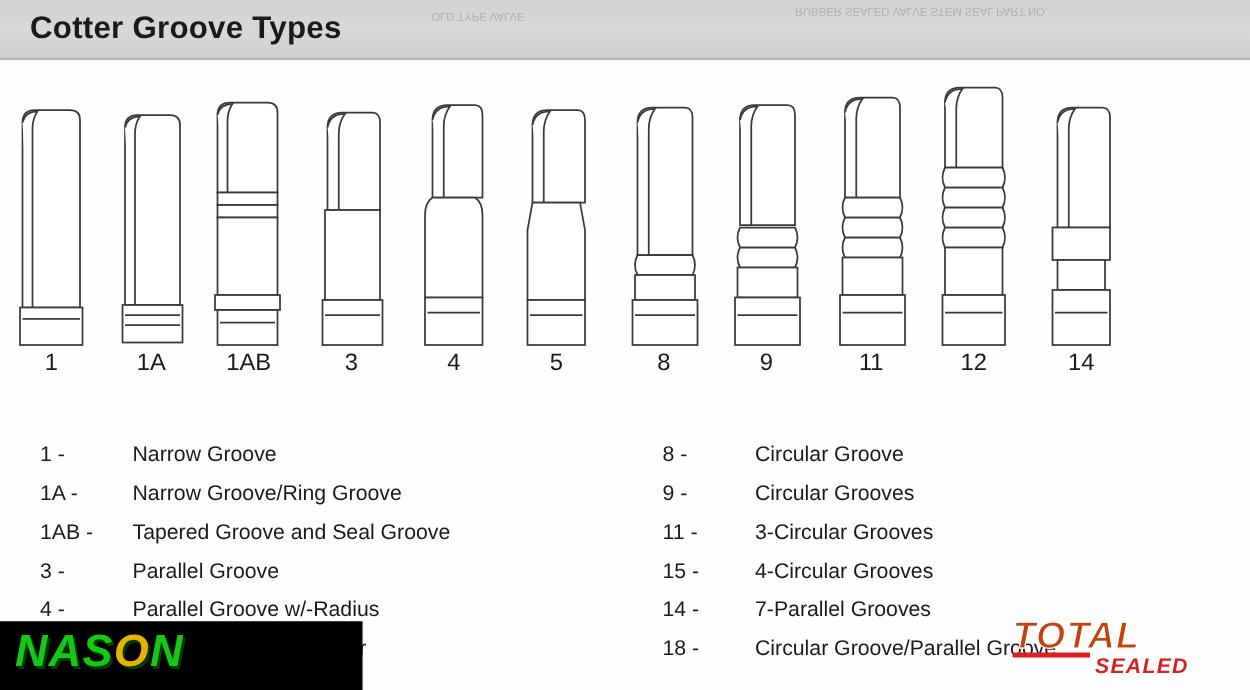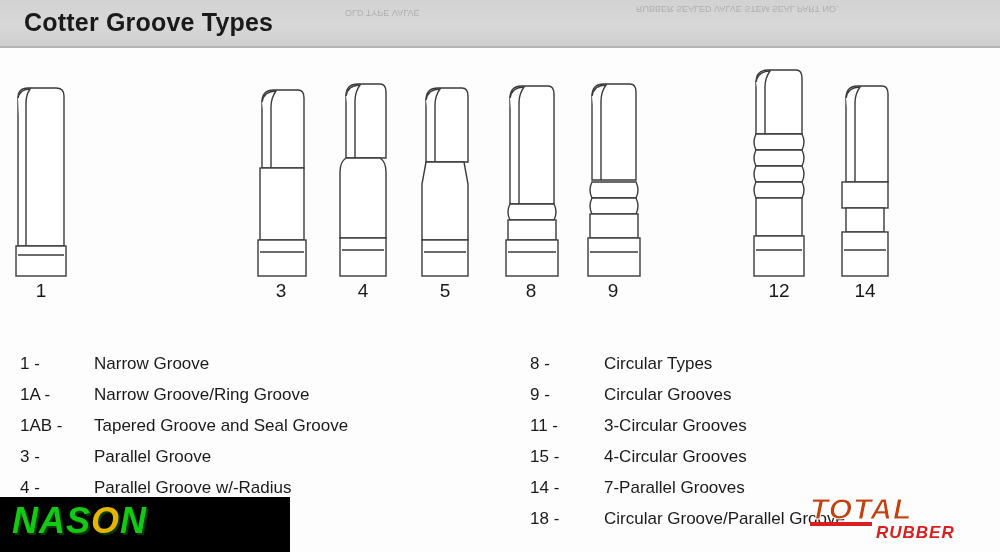--- a/index.html
+++ b/index.html
@@ -79,21 +79,21 @@
   }
 
   
   .legend {
     position: absolute;
     top: 348px;
     width: 1000px;
     height: 200px;
   }
   .legend-col { position: absolute; top: 0; }
-  .legend-col.left  { left: 20px;  width: 490px; }
+  .legend-col.left  { left: 32px;  width: 490px; }
   .legend-col.right { left: 530px; width: 460px; }
 
   .legend-row {
     position: relative;
     height: 31px;
     line-height: 31px;
     white-space: nowrap;
   }
   .legend-key {
     display: inline-block;
@@ -190,21 +190,48 @@
         <g fill="#ffffff" stroke="#3a3a3a" stroke-width="1.4">
           <path d="M14 46 q0 -10 10 -10 h28 q8 0 8 8 v150 h-46 z"></path>
           <path d="M14 46 q2 -9 12 -9 q-4 6 -4 14 v143"></path>
           <rect x="12" y="194" width="50" height="30"></rect>
           <line x1="14" y1="203" x2="60" y2="203"></line>
         </g>
       </svg>
       <div class="valve-label">1</div>
     </div>
 
-
+    <div class="valve" style="left:84px">
+      <svg width="74" height="230" viewBox="0 0 74 230">
+        <g fill="#ffffff" stroke="#3a3a3a" stroke-width="1.4">
+          <path d="M16 50 q0 -10 10 -10 h26 q8 0 8 8 v144 h-44 z"></path>
+          <path d="M16 50 q2 -9 12 -9 q-4 6 -4 14 v137"></path>
+          <rect x="14" y="192" width="48" height="30"></rect>
+          <line x1="16" y1="200" x2="60" y2="200"></line>
+          <line x1="16" y1="208" x2="60" y2="208"></line>
+        </g>
+      </svg>
+      <div class="valve-label">1A</div>
+    </div>
+
+    <div class="valve" style="left:162px">
+      <svg width="74" height="230" viewBox="0 0 74 230">
+        <g fill="#ffffff" stroke="#3a3a3a" stroke-width="1.4">
+          <path d="M12 40 q0 -10 10 -10 h30 q8 0 8 8 v64 h-48 z"></path>
+          <path d="M12 40 q2 -9 12 -9 q-4 6 -4 14 v57"></path>
+          <rect x="12" y="102" width="48" height="10"></rect>
+          <rect x="12" y="112" width="48" height="10"></rect>
+          <rect x="12" y="122" width="48" height="62"></rect>
+          <rect x="10" y="184" width="52" height="12"></rect>
+          <rect x="12" y="196" width="48" height="28"></rect>
+          <line x1="14" y1="206" x2="58" y2="206"></line>
+        </g>
+      </svg>
+      <div class="valve-label">1AB</div>
+    </div>
 
     <div class="valve" style="left:244px">
       <svg width="74" height="230" viewBox="0 0 74 230">
         <g fill="#ffffff" stroke="#3a3a3a" stroke-width="1.4">
           <path d="M18 50 q0 -12 12 -12 h24 q6 0 6 8 v70 h-42 z"></path>
           <path d="M18 50 q2 -11 14 -11 q-5 7 -5 16 v61"></path>
           <rect x="16" y="116" width="44" height="72"></rect>
           <rect x="14" y="188" width="48" height="36"></rect>
           <line x1="16" y1="200" x2="60" y2="200"></line>
         </g>
@@ -260,20 +287,35 @@
           <path d="M16 130 q-4 8 0 16 h44 q4 -8 0 -16 z"></path>
           <path d="M16 146 q-4 8 0 16 h44 q4 -8 0 -16 z"></path>
           <rect x="14" y="162" width="48" height="24"></rect>
           <rect x="12" y="186" width="52" height="38"></rect>
           <line x1="14" y1="200" x2="62" y2="200"></line>
         </g>
       </svg>
       <div class="valve-label">9</div>
     </div>
 
+    <div class="valve" style="left:660px">
+      <svg width="74" height="230" viewBox="0 0 74 230">
+        <g fill="#ffffff" stroke="#3a3a3a" stroke-width="1.4">
+          <path d="M16 38 q0 -12 12 -12 h26 q6 0 6 8 v72 h-44 z"></path>
+          <path d="M16 38 q2 -11 14 -11 q-5 7 -5 16 v63"></path>
+          <path d="M16 106 q-4 8 0 16 h44 q4 -8 0 -16 z"></path>
+          <path d="M16 122 q-4 8 0 16 h44 q4 -8 0 -16 z"></path>
+          <path d="M16 138 q-4 8 0 16 h44 q4 -8 0 -16 z"></path>
+          <rect x="14" y="154" width="48" height="30"></rect>
+          <rect x="12" y="184" width="52" height="40"></rect>
+          <line x1="14" y1="198" x2="62" y2="198"></line>
+        </g>
+      </svg>
+      <div class="valve-label">11</div>
+    </div>
 
     <div class="valve" style="left:742px">
       <svg width="74" height="230" viewBox="0 0 74 230">
         <g fill="#ffffff" stroke="#3a3a3a" stroke-width="1.4">
           <path d="M14 30 q0 -12 12 -12 h28 q6 0 6 8 v56 h-46 z"></path>
           <path d="M14 30 q2 -11 14 -11 q-5 7 -5 16 v47"></path>
           <path d="M14 82 q-4 8 0 16 h46 q4 -8 0 -16 z"></path>
           <path d="M14 98 q-4 8 0 16 h46 q4 -8 0 -16 z"></path>
           <path d="M14 114 q-4 8 0 16 h46 q4 -8 0 -16 z"></path>
           <path d="M14 130 q-4 8 0 16 h46 q4 -8 0 -16 z"></path>
@@ -320,21 +362,21 @@
       <div class="legend-row">
         <span class="legend-key">4 -</span><span class="legend-text">Parallel Groove w/-Radius</span>
       </div>
       <div class="legend-row">
         <span class="legend-key">5 -</span><span class="legend-text">Parallel Groove w/-Taper</span>
       </div>
     </div>
 
     <div class="legend-col right">
       <div class="legend-row">
-        <span class="legend-key">8 -</span><span class="legend-text">Circular Types</span>
+        <span class="legend-key">8 -</span><span class="legend-text">Circular Groove</span>
       </div>
       <div class="legend-row">
         <span class="legend-key">9 -</span><span class="legend-text">Circular Grooves</span>
       </div>
       <div class="legend-row">
         <span class="legend-key">11 -</span><span class="legend-text">3-Circular Grooves</span>
       </div>
       <div class="legend-row">
         <span class="legend-key">15 -</span><span class="legend-text">4-Circular Grooves</span>
       </div>
@@ -348,16 +390,16 @@
 
   </div>
 
   <div class="nason-logo">
     <div class="nason-text">NAS<span class="o">O</span>N</div>
   </div>
 
   <div class="total-logo">
     <div class="total-word">TOTAL</div>
     <div class="total-bar"></div>
-    <div class="engines-word">RUBBER</div>
+    <div class="engines-word">SEALED</div>
   </div>
 
 </div>
 
 </body></html>

